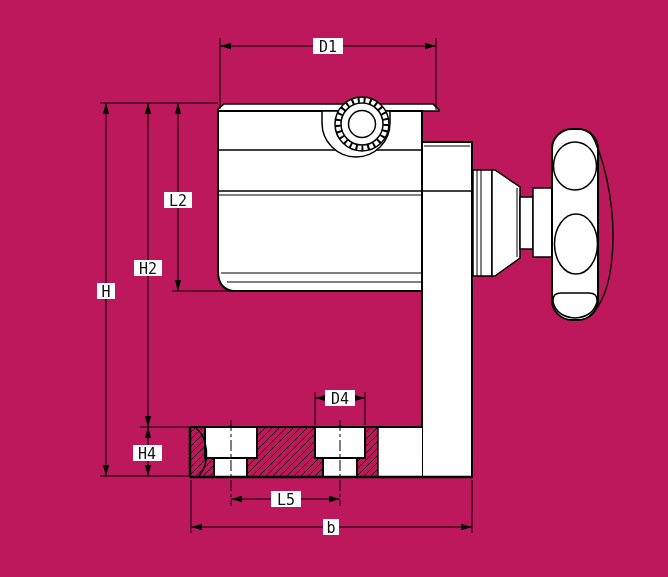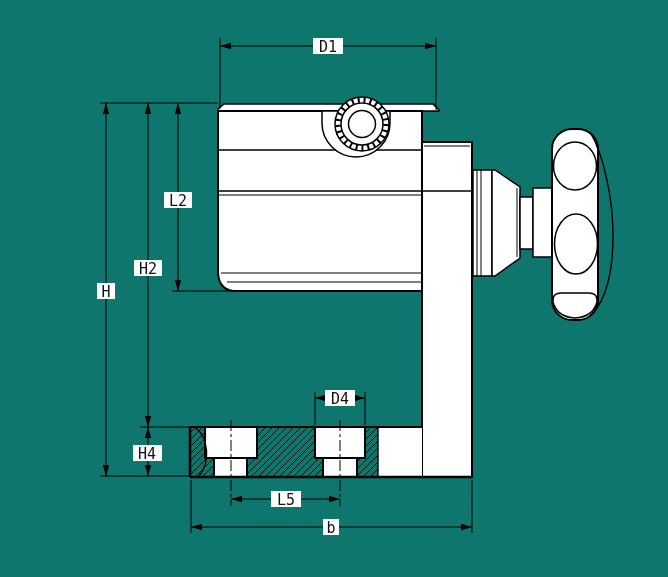--- a/index.html
+++ b/index.html
@@ -1,16 +1,16 @@
 <!DOCTYPE html>
 <html><head>
 <meta charset="utf-8">
 <style>
   html, body { margin: 0; padding: 0; background: #ffffff; }
-  .stage { width: 668px; height: 577px; position: relative; background: #0f766e; overflow: hidden; }
+  .stage { width: 668px; height: 577px; position: relative; background: #be185d; overflow: hidden; }
   svg { display: block; }
   svg text {
     font-family: "DejaVu Sans Mono", "Liberation Mono", monospace;
     font-size: 15px;
     fill: #111;
   }
   .thin  { stroke: #000; stroke-width: 1; fill: none; }
   .thin2 { stroke: #000; stroke-width: 1.4; fill: none; }
   .thick { stroke: #000; stroke-width: 2; fill: none; }
   .thickW { stroke: #000; stroke-width: 2; fill: #fff; }

